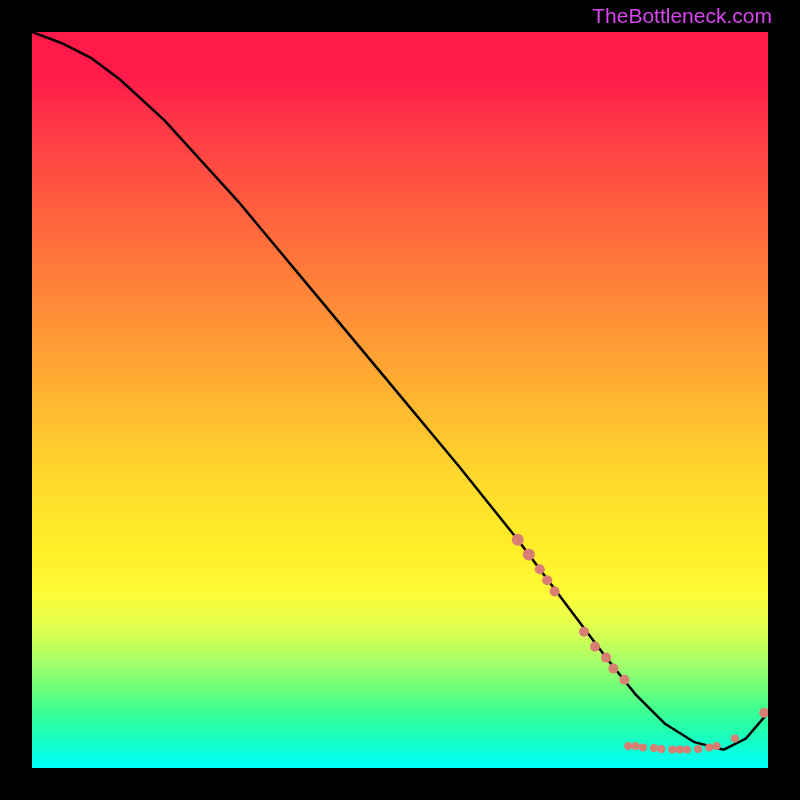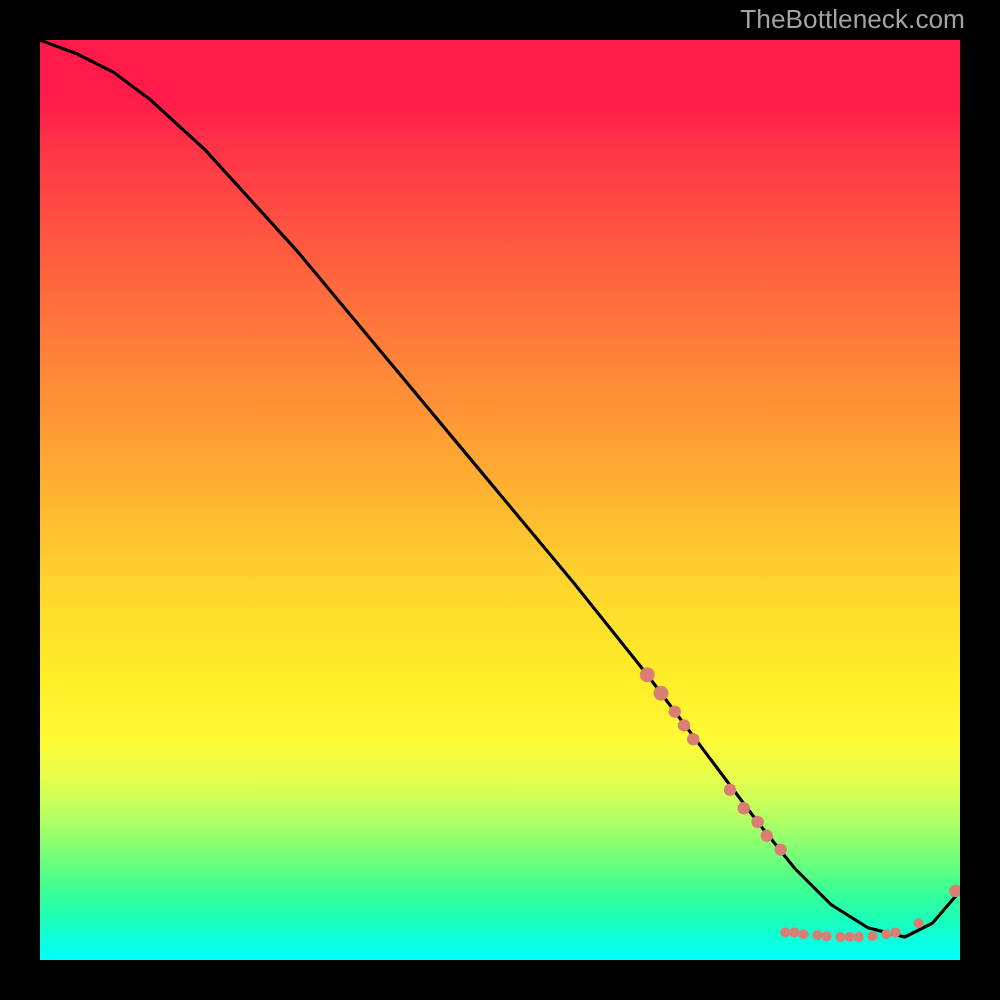--- a/index.html
+++ b/index.html
@@ -8,21 +8,21 @@
     height: 800px;
     background: #000;
     font-family: Arial, sans-serif;
     position: relative;
     overflow: hidden;
   }
   .watermark {
     position: absolute;
     top: 4px;
     right: 28px;
-    color: #a3a3a3;
+    color: #d946ef;
     font-size: 21px;
     font-weight: 500;
     z-index: 10;
   }
   .plot-area {
     position: absolute;
     left: 32px;
     top: 32px;
     width: 736px;
     height: 736px;

